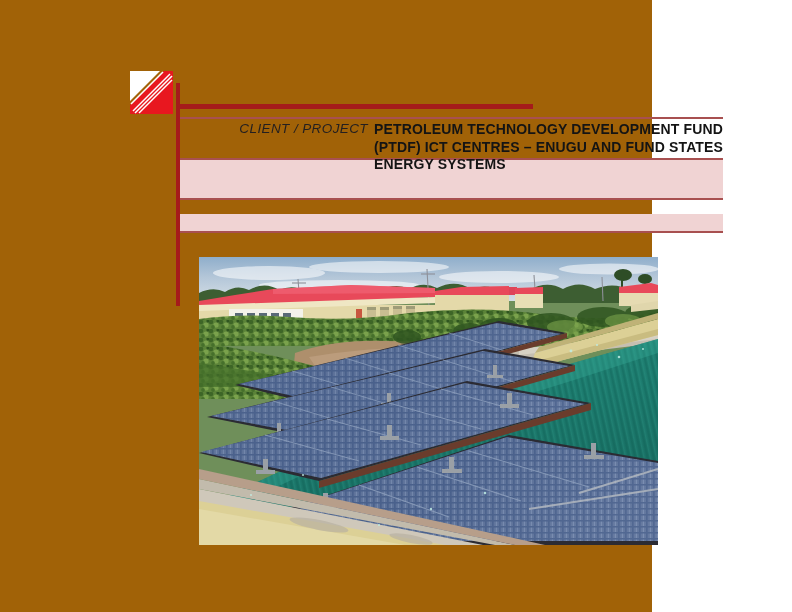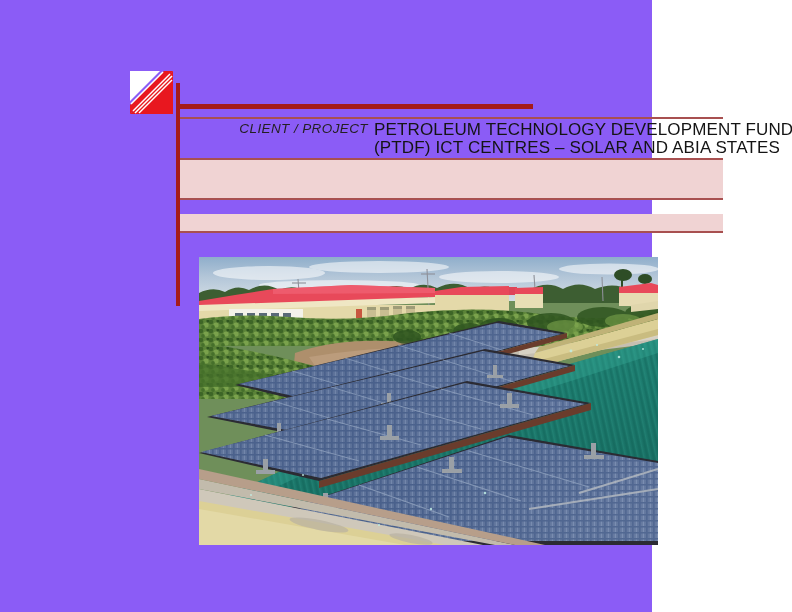--- a/index.html
+++ b/index.html
@@ -13,21 +13,21 @@
     position: relative;
     overflow: hidden;
     font-family: "Liberation Sans", sans-serif;
   }
 
   #slide {
     position: absolute;
     left: 0; top: 0;
     width: 652px;
     height: 612px;
-    background: #8b5cf6;
+    background: #a16207;
   }
 
   
   .logo-mark {
     position: absolute;
     left: 130px;
     top: 71px;
     width: 43px;
     height: 43px;
     overflow: hidden;
@@ -85,22 +85,22 @@
     letter-spacing: 0.4px;
     color: #231f20;
     white-space: nowrap;
   }
   .project-text {
     position: absolute;
     left: 374px;
     top: 121px;
     width: 350px;
     font-family: "Liberation Sans", sans-serif;
-    font-weight: normal;
-    font-size: 17px;
+    font-weight: bold;
+    font-size: 14px;
     line-height: 17.6px;
     letter-spacing: 0.15px;
     color: #141414;
   }
   .project-text .pl { display: block; white-space: nowrap; }
 
   
   .photo {
     position: absolute;
     left: 199px;
@@ -140,21 +140,22 @@
   <div class="band band-1"></div>
   <div class="rule rule-2"></div>
   <div class="rule rule-3"></div>
   <div class="band band-2"></div>
   <div class="rule rule-4"></div>
 
   <div class="label-client">CLIENT / PROJECT</div>
 
   <div class="project-text">
     <span class="pl">PETROLEUM TECHNOLOGY DEVELOPMENT FUND</span>
-    <span class="pl">(PTDF) ICT CENTRES – SOLAR AND ABIA STATES</span>
+    <span class="pl">(PTDF) ICT CENTRES – ENUGU AND FUND STATES</span>
+    <span class="pl">ENERGY SYSTEMS</span>
   </div>
 
   <div class="photo">
     <svg width="459" height="288" viewBox="0 0 459 288" xmlns="http://www.w3.org/2000/svg">
       <defs>
         <linearGradient id="sky" x1="0" y1="0" x2="0" y2="1">
           <stop offset="0" stop-color="#8FAECB"></stop>
           <stop offset="0.45" stop-color="#B3C6D8"></stop>
           <stop offset="1" stop-color="#D4DEE6"></stop>
         </linearGradient>

